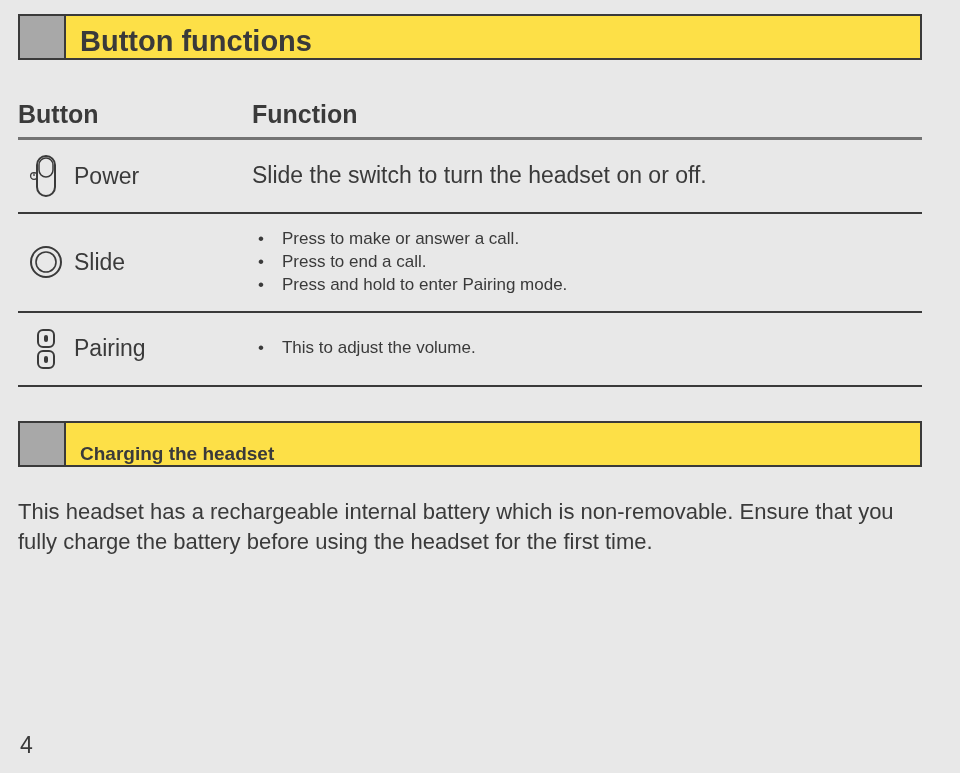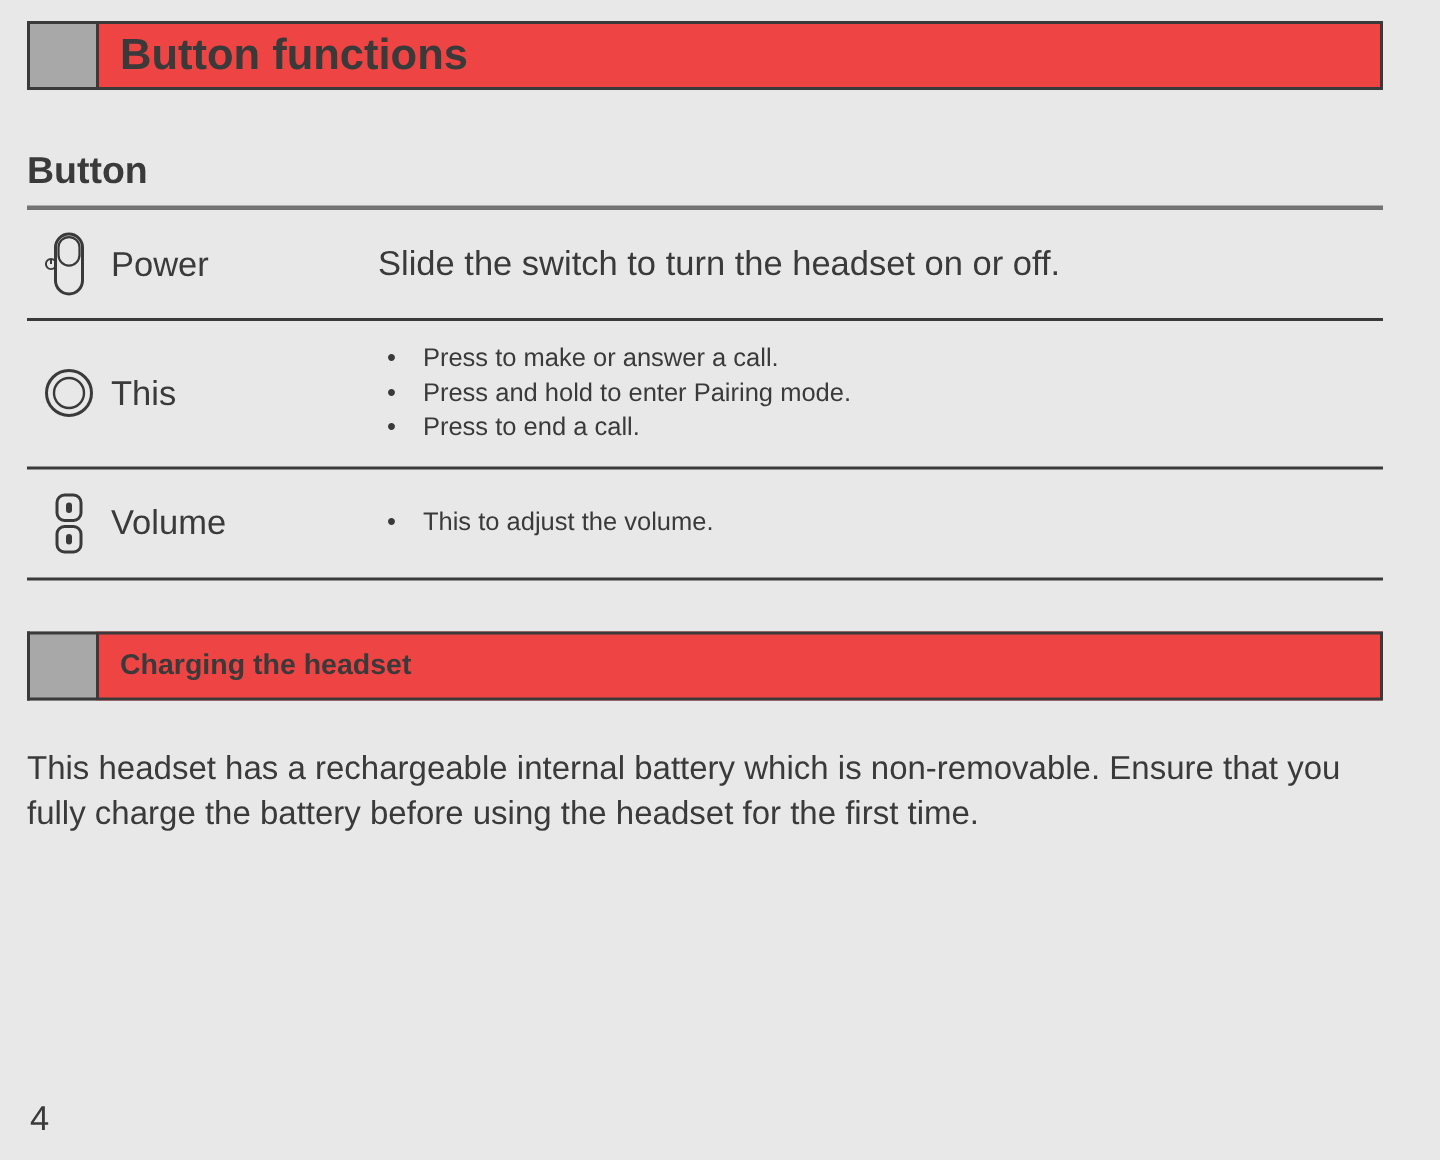--- a/index.html
+++ b/index.html
@@ -19,22 +19,22 @@
     }
     .section-bar .tab {
       width:46px; height:46px;
       background:#a8a8a8;
       border:2px solid #3a3a3a;
       border-right:none;
     }
     .section-bar .label-box {
       flex:1;
       border:2px solid #3a3a3a;
-      background:#ef4444;
-      display:flex; align-items:center;
+      background:#fde047;
+      display:flex; align-items:flex-end;
       padding-left:14px;
     }
     .section-bar .label-box span {
       font-weight:bold;
       font-size:29px;
     }
     .section-bar .label-box .italic {
       font-weight:bold;
       font-size:19px;
     }
@@ -81,20 +81,21 @@
 <div class="section-bar">
   <div class="tab"></div>
   <div class="label-box">
     <span>Button functions</span>
   </div>
 </div>
 
 <div class="tbl">
   <div class="head-row">
     <div class="col-btn">Button</div>
+    <div class="col-fn">Function</div>
   </div>
 
   <div class="body-row">
     <div class="col-btn">
       <div class="icon-cell">
         <svg class="ico" viewBox="0 0 36 44">
           <rect x="9" y="2" width="18" height="40" rx="9" ry="9" fill="none" stroke="#3a3a3a" stroke-width="2"></rect>
           <rect x="11" y="4" width="14" height="19" rx="7" ry="7" fill="#e8e8e8" stroke="#3a3a3a" stroke-width="1.5"></rect>
           <circle cx="6" cy="22" r="3.4" fill="none" stroke="#3a3a3a" stroke-width="1.3"></circle>
           <line x1="6" y1="19.2" x2="6" y2="22" stroke="#3a3a3a" stroke-width="1.3"></line>
@@ -108,42 +109,42 @@
   </div>
 
   <div class="body-row">
     <div class="col-btn">
       <div class="icon-cell">
         <svg class="ico" viewBox="0 0 36 44">
           <circle cx="18" cy="22" r="15" fill="none" stroke="#3a3a3a" stroke-width="2"></circle>
           <circle cx="18" cy="22" r="10" fill="none" stroke="#3a3a3a" stroke-width="1.6"></circle>
         </svg>
       </div>
-      <span class="btn-name">This</span>
+      <span class="btn-name">Slide</span>
     </div>
     <div class="col-fn">
       <ul class="fn-list">
         <li>Press to make or answer a call.</li>
+        <li>Press to end a call.</li>
         <li>Press and hold to enter Pairing mode.</li>
-        <li>Press to end a call.</li>
       </ul>
     </div>
   </div>
 
   <div class="body-row">
     <div class="col-btn">
       <div class="icon-cell">
         <svg class="ico" viewBox="0 0 36 44">
           <rect x="10" y="3" width="16" height="17" rx="5" fill="none" stroke="#3a3a3a" stroke-width="2"></rect>
           <rect x="16" y="8" width="4" height="7" rx="2" fill="#3a3a3a"></rect>
           <rect x="10" y="24" width="16" height="17" rx="5" fill="none" stroke="#3a3a3a" stroke-width="2"></rect>
           <rect x="16" y="29" width="4" height="7" rx="2" fill="#3a3a3a"></rect>
         </svg>
       </div>
-      <span class="btn-name">Volume</span>
+      <span class="btn-name">Pairing</span>
     </div>
     <div class="col-fn">
       <ul class="fn-list">
         <li>This to adjust the volume.</li>
       </ul>
     </div>
   </div>
 </div>
 
 <div class="section-bar">

